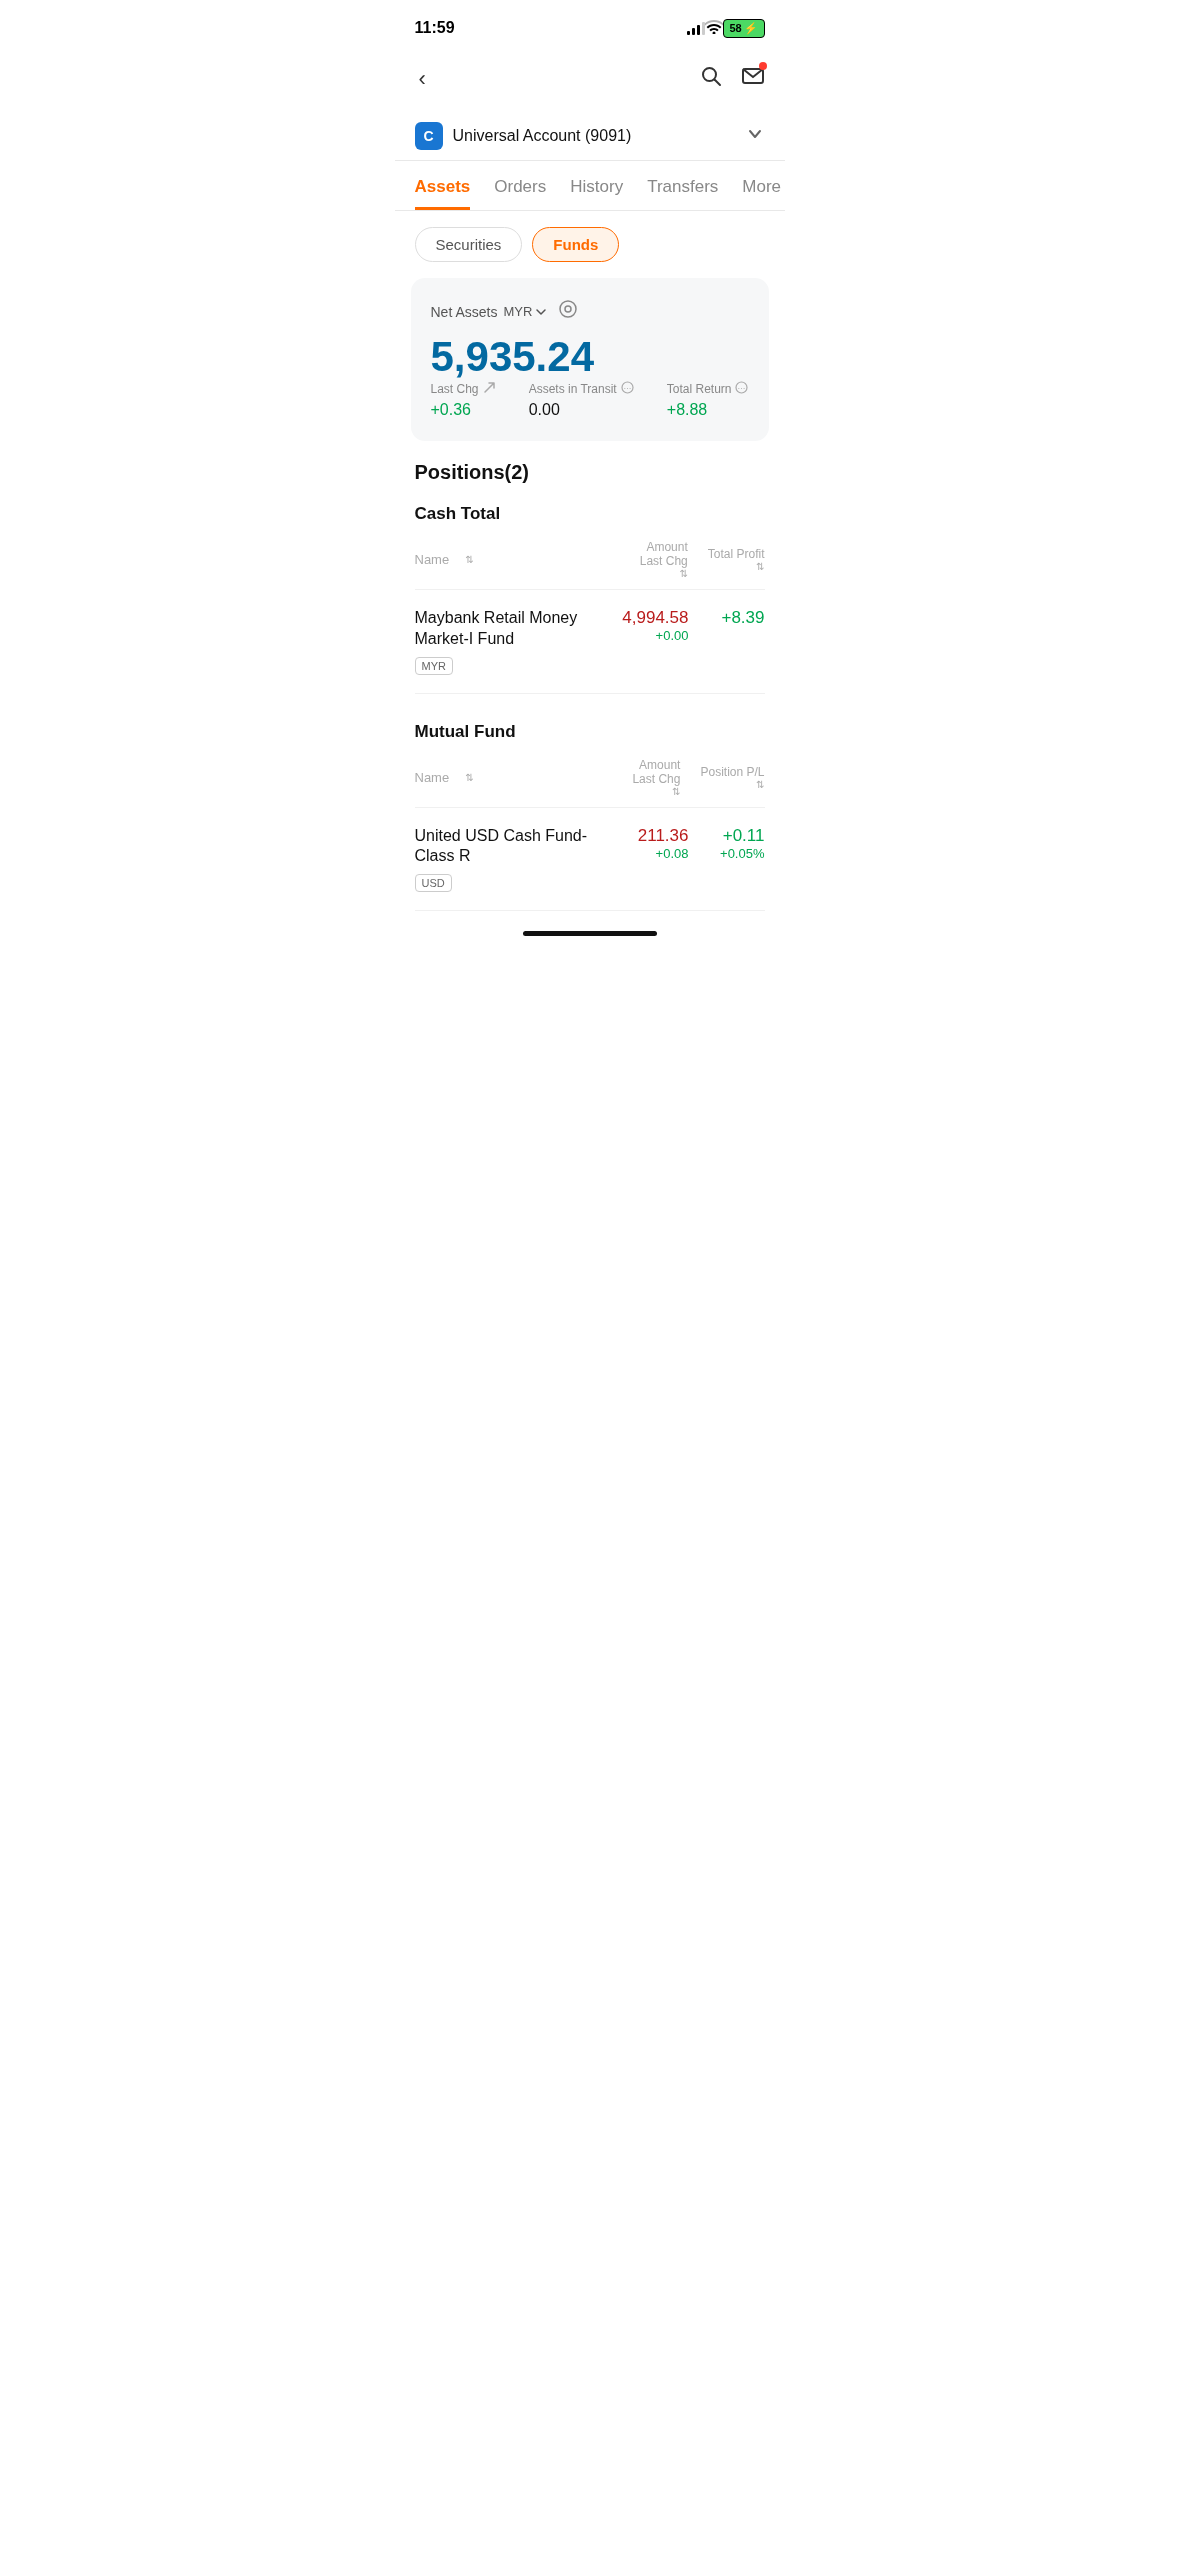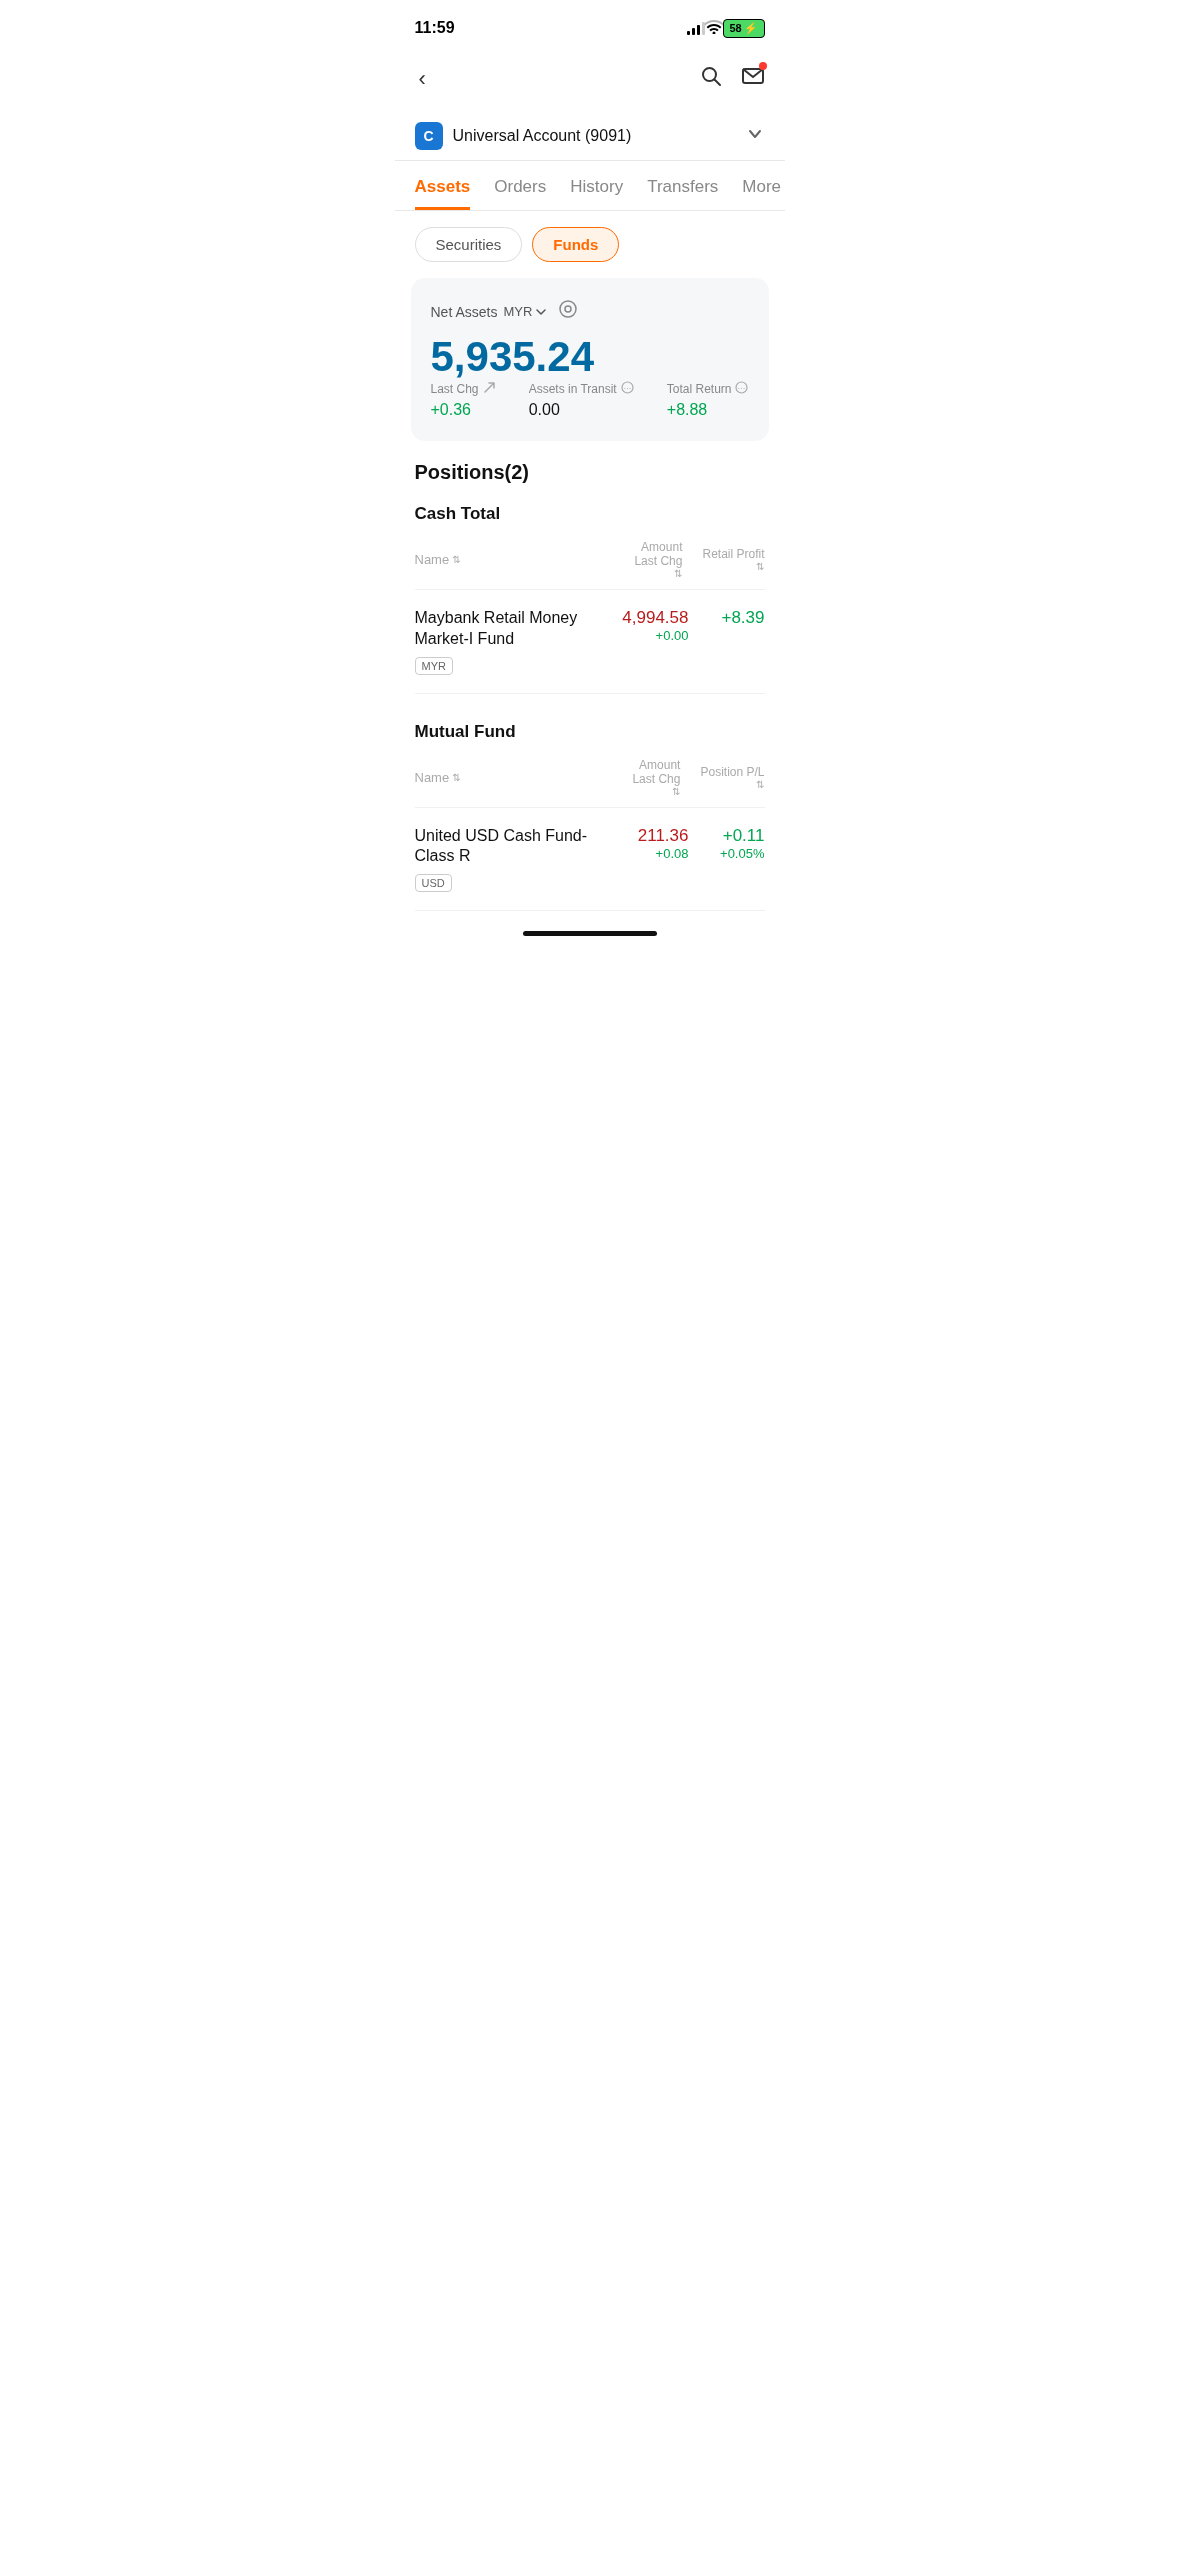--- a/index.html
+++ b/index.html
@@ -290,21 +290,21 @@
       align-items: center;
       padding-bottom: 10px;
       border-bottom: 1px solid #f0f0f0;
     }
 
     .th-name {
       font-size: 13px;
       color: #aaa;
       display: flex;
       align-items: center;
-      gap: 3px;
+      gap: 16px;
       flex: 1;
       text-align: center;
     }
 
     .th-right {
       display: flex;
       align-items: center;
       gap: 20px;
     }
 
@@ -543,21 +543,21 @@
           <span>Name</span>
           <span class="sort-icon">⇅</span>
         </div>
         <div class="th-right">
           <div class="th-amount">
             <span>Amount</span>
             <span>Last Chg</span>
             <span class="sort-icon">⇅</span>
           </div>
           <div class="th-profit">
-            <span>Retail Profit</span>
+            <span>Total Profit</span>
             <span class="sort-icon">⇅</span>
           </div>
         </div>
       </div>
       <div class="table-row">
         <div class="row-content">
           <div class="fund-name-col">
             <div class="fund-name">Maybank Retail Money Market-I Fund</div>
             <span class="currency-tag">MYR</span>
           </div>

